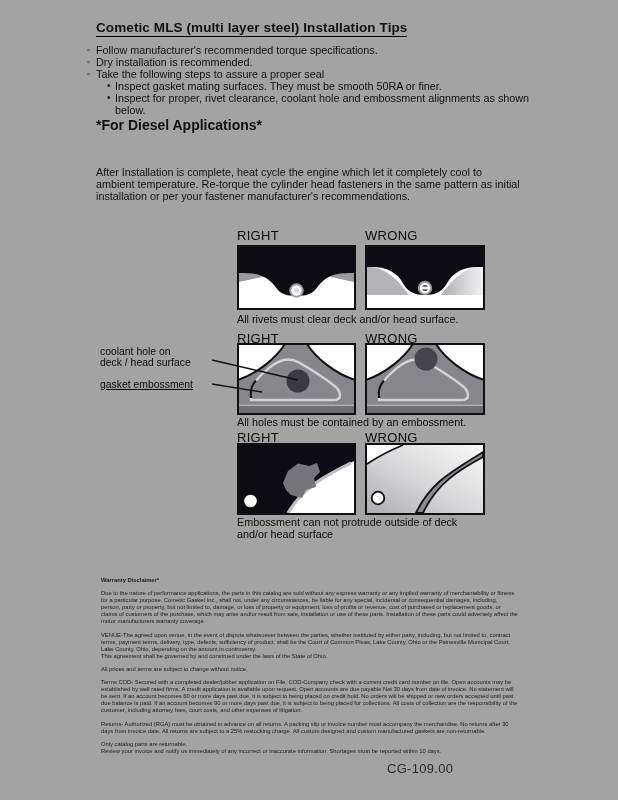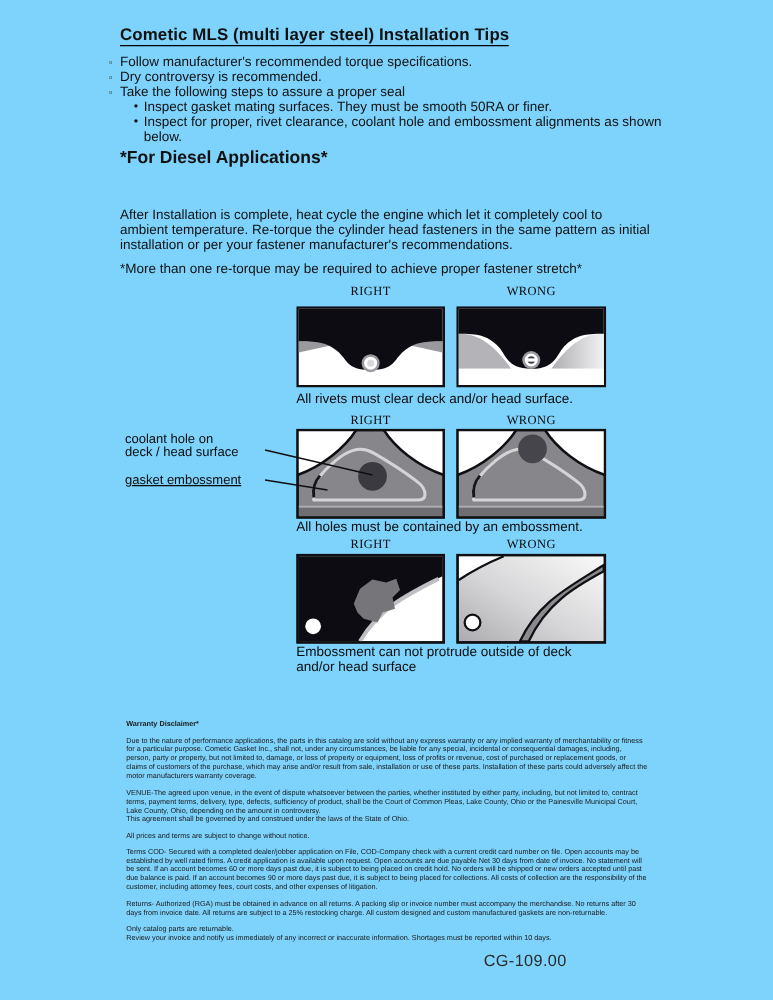--- a/index.html
+++ b/index.html
@@ -1,32 +1,32 @@
 <!DOCTYPE html>
 <html><head>
 <meta charset="utf-8">
 <style>
   html,body{margin:0;padding:0;background:#fff;}
-  .page{position:relative;width:618px;height:800px;background:#7dd3fc;overflow:hidden;
+  .page{position:relative;width:618px;height:800px;background:#a3a3a3;overflow:hidden;
         font-family:"Liberation Sans","DejaVu Sans",sans-serif;color:#111;}
 
   .title{position:absolute;left:96px;top:20px;font-size:13.5px;font-weight:bold;
          border-bottom:1.6px solid #000;padding-bottom:1px;letter-spacing:0.1px;}
 
   .tips{position:absolute;left:87px;top:44px;width:460px;font-size:10.8px;line-height:12px;}
   .tip{display:flex;}
   .tip .mk{width:9px;flex:0 0 9px;font-size:9px;line-height:12px;}
   .tip.sub{margin-left:20px;}
   .tip.sub .mk{width:8px;flex:0 0 8px;font-size:10px;}
 
   .diesel-h{position:absolute;left:96px;top:117px;font-size:14px;font-weight:bold;}
   .para{position:absolute;left:96px;width:426px;font-size:10.8px;line-height:12px;}
   .p1{top:134px;} .p2{top:166px;} .pnote{top:209px;}
 
-  .hdr{position:absolute;font-size:10px;text-align:center;letter-spacing:0.3px;color:#0b0b0b;font-family:Liberation Serif, serif;}
+  .hdr{position:absolute;font-size:13px;text-align:left;letter-spacing:0.3px;color:#0b0b0b;}
   .c1{left:237px;width:119px;} .c2{left:365px;width:120px;}
   .r1h{top:228px;} .r2h{top:331px;} .r3h{top:430px;}
 
   .dbox{position:absolute;} 
   .b1{top:245px;height:65px;} .b2{top:343px;height:72px;} .b3{top:443px;height:72px;}
   .dbox svg{display:block;}
 
   .cap{position:absolute;left:237px;font-size:10.8px;line-height:11.5px;color:#0b0b0b;width:300px;}
   .cap1{top:314px;} .cap2{top:417px;} .cap3a{top:517px;} .cap3b{top:529px;}
 
@@ -48,39 +48,38 @@
 
   <div class="title">Cometic MLS (multi layer steel) Installation Tips</div>
 
   <div class="tips">
     <div class="tip">
       <span class="mk">◦</span>
       <span>Follow manufacturer's recommended torque specifications.</span>
     </div>
     <div class="tip">
       <span class="mk">◦</span>
-      <span>Dry controversy is recommended.</span>
+      <span>Dry installation is recommended.</span>
     </div>
     <div class="tip">
       <span class="mk">◦</span>
       <span>Take the following steps to assure a proper seal</span>
     </div>
     <div class="tip sub">
       <span class="mk">•</span>
       <span>Inspect gasket mating surfaces.  They must be smooth 50RA or finer.</span>
     </div>
     <div class="tip sub">
       <span class="mk">•</span>
       <span>Inspect for proper, rivet clearance, coolant hole and embossment alignments as shown below.</span>
     </div>
   </div>
 
   <div class="diesel-h">*For Diesel Applications*</div>
   <div class="para p2">After Installation is complete, heat cycle the engine which let it completely cool to ambient temperature. Re-torque the cylinder head fasteners in the same pattern as initial installation or per your fastener manufacturer's recommendations.</div>
-  <div class="para pnote">*More than one re-torque may be required to achieve proper fastener stretch*</div>
 
   <div class="hdr c1 r1h">RIGHT</div>
   <div class="hdr c2 r1h">WRONG</div>
 
   <div class="dbox c1 b1">
     <svg width="119" height="65" viewBox="0 0 119 65">
       <rect x="1" y="1" width="117" height="63" fill="#ffffff" stroke="#101014" stroke-width="2"></rect>
       <path d="M2,28 L43,28 L2,37 Z" fill="#9a9a9e"></path>
       <path d="M117,28 L76,28 L117,37 Z" fill="#9a9a9e"></path>
       <path d="M2,2 L117,2 L117,28 C100,28 94,29.5 86,36 C78,42.5 79,51 59.5,51 C40,51 41,42.5 33,36 C25,29.5 19,28 2,28 Z" fill="#0c0c12"></path>

